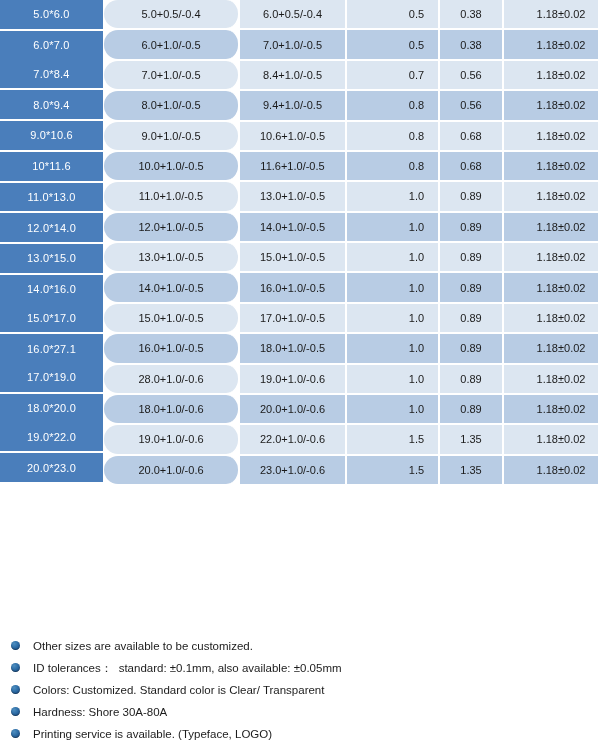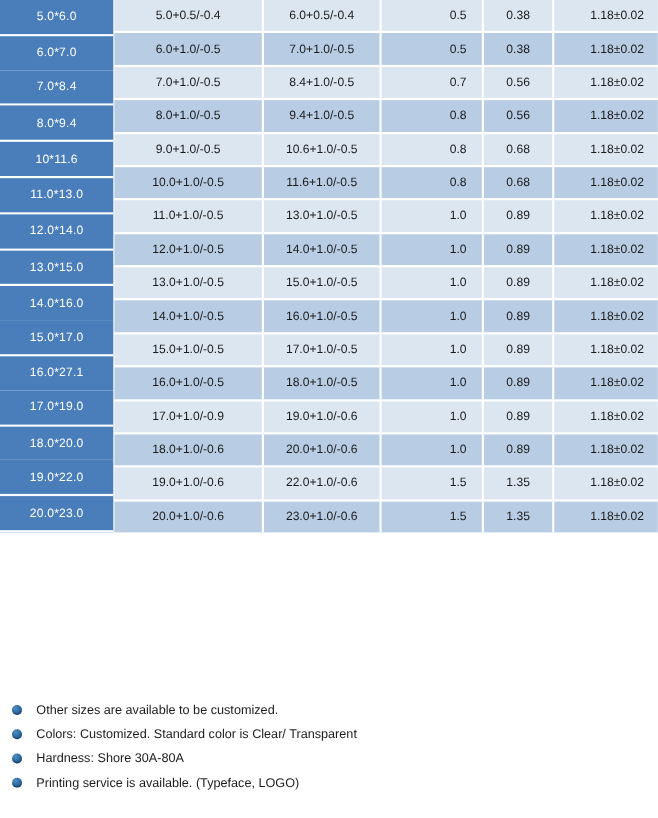--- a/index.html
+++ b/index.html
@@ -69,21 +69,21 @@
     color: #1a1a1a;
     font-size: 11px;
     display: flex;
     align-items: center;
     justify-content: center;
     border-right: 2px solid #ffffff;
     text-align: center;
     white-space: nowrap;
   }
   .data-cell:last-child { border-right: 0; padding-left: 20px; }
-  .c-od  { flex: 0 0 136px; }
+  .c-od  { flex: 0 0 136px; border-radius: 14px; }
   .c-id  { flex: 0 0 107px; }
   .c-wt  { flex: 0 0 93px; padding-left: 48px; }
   .c-w2  { flex: 0 0 64px; }
   .c-sg  { flex: 1 1 auto; }
 
   
   #notes {
     position: absolute;
     left: 0;
     top: 636px;
@@ -116,20 +116,21 @@
 <body>
 
 <div id="spec-table">
 
   <div id="size-column">
 
   <div class="size-cell sep">5.0*6.0</div>
       <div class="size-cell nosep">6.0*7.0</div>
       <div class="size-cell sep">7.0*8.4</div>
       <div class="size-cell sep">8.0*9.4</div>
+      <div class="size-cell sep">9.0*10.6</div>
       <div class="size-cell sep">10*11.6</div>
       <div class="size-cell sep">11.0*13.0</div>
       <div class="size-cell sep">12.0*14.0</div>
       <div class="size-cell sep">13.0*15.0</div>
       <div class="size-cell nosep">14.0*16.0</div>
       <div class="size-cell sep">15.0*17.0</div>
       <div class="size-cell nosep">16.0*27.1</div>
       <div class="size-cell sep">17.0*19.0</div>
       <div class="size-cell nosep">18.0*20.0</div>
       <div class="size-cell sep">19.0*22.0</div>
@@ -216,21 +217,21 @@
         <div class="data-cell c-sg">1.18±0.02</div>
       </div>
       <div class="data-row even">
         <div class="data-cell c-od">16.0+1.0/-0.5</div>
         <div class="data-cell c-id">18.0+1.0/-0.5</div>
         <div class="data-cell c-wt">1.0</div>
         <div class="data-cell c-w2">0.89</div>
         <div class="data-cell c-sg">1.18±0.02</div>
       </div>
       <div class="data-row odd">
-        <div class="data-cell c-od">17.0+1.0/-0.9</div>
+        <div class="data-cell c-od">28.0+1.0/-0.6</div>
         <div class="data-cell c-id">19.0+1.0/-0.6</div>
         <div class="data-cell c-wt">1.0</div>
         <div class="data-cell c-w2">0.89</div>
         <div class="data-cell c-sg">1.18±0.02</div>
       </div>
       <div class="data-row even">
         <div class="data-cell c-od">18.0+1.0/-0.6</div>
         <div class="data-cell c-id">20.0+1.0/-0.6</div>
         <div class="data-cell c-wt">1.0</div>
         <div class="data-cell c-w2">0.89</div>
@@ -255,20 +256,24 @@
 </div>
 
 <div id="notes">
 
 <div class="note-item">
       <span class="bullet"></span>
       <span class="note-text">Other sizes are available to be customized.</span>
     </div>
     <div class="note-item">
       <span class="bullet"></span>
+      <span class="note-text">ID tolerances：  standard: ±0.1mm, also available: ±0.05mm</span>
+    </div>
+    <div class="note-item">
+      <span class="bullet"></span>
       <span class="note-text">Colors: Customized. Standard color is Clear/ Transparent</span>
     </div>
     <div class="note-item">
       <span class="bullet"></span>
       <span class="note-text">Hardness: Shore 30A-80A</span>
     </div>
     <div class="note-item">
       <span class="bullet"></span>
       <span class="note-text">Printing service is available. (Typeface, LOGO)</span>
     </div>

